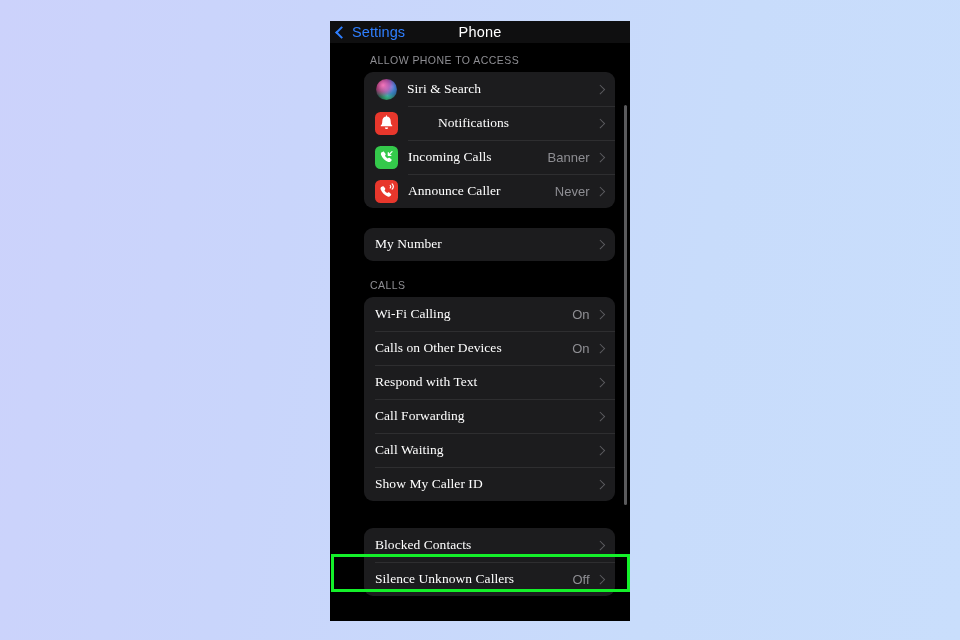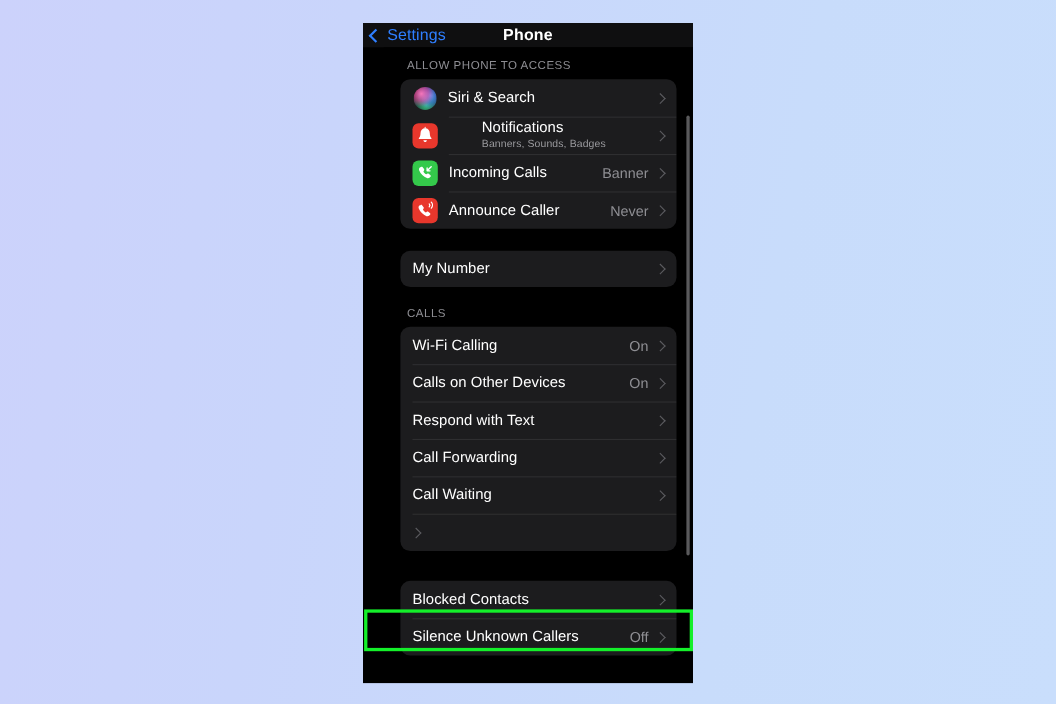--- a/index.html
+++ b/index.html
@@ -45,21 +45,21 @@
     transform:rotate(45deg);
     margin-right:6px;
     margin-top:0px;
   }
   .nav-title {
     position:absolute;
     left:0; right:0;
     text-align:center;
     color:#fff;
     font-size:14.5px;
-    font-weight:bold;
+    font-weight:normal;
     letter-spacing:.2px;
   }
 
   
   .scroll-body {
     position:relative;
     height:566px;
     background:#000;
     padding:0 15px;
     margin-left:19px;
@@ -120,20 +120,21 @@
   .icon-red { background:#e8372c; }
   .icon-green { background:#34c94b; }
   .row-icon svg { position:absolute; left:0; top:0; }
 
   .row-label {
     color:#fff;
     font-size:13.5px;
     letter-spacing:.05px;
     flex:1 1 auto;
     line-height:1.25;
+    font-family:Liberation Serif, serif;
   }
   .row-sub {
     display:block;
     color:#9a9a9e;
     font-size:9.5px;
     letter-spacing:.1px;
     margin-top:1px;
   }
   .row-value {
     color:#8e8e93;
@@ -202,21 +203,20 @@
       <div class="row has-icon tall">
         <div class="row-icon icon-red">
           <svg width="23" height="23" viewBox="0 0 23 23">
             <path d="M11.5 4.6c-2.6 0-4.2 1.9-4.2 4.4 0 3.1-.9 3.9-1.5 4.5-.3.3-.1.8.3.8h10.8c.4 0 .6-.5.3-.8-.6-.6-1.5-1.4-1.5-4.5 0-2.5-1.6-4.4-4.2-4.4z" fill="#fff"></path>
             <path d="M9.9 15.4c.1 1 .8 1.7 1.6 1.7s1.5-.7 1.6-1.7z" fill="#fff"></path>
             <rect x="11" y="3.3" width="1" height="1.8" rx=".5" fill="#fff"></rect>
           </svg>
         </div>
         <div class="row-label">
           <span>Notifications</span>
-          <span class="row-sub">Banners, Sounds, Badges</span>
         </div>
         <div class="row-chevron"></div>
       </div>
 
       <div class="row has-icon">
         <div class="row-icon icon-green">
           <svg width="23" height="23" viewBox="0 0 23 23">
             <path d="M6.6 6.3c-.7.7-.9 1.7-.5 2.6 1.3 3.1 3.9 5.7 7 7 .9.4 1.9.2 2.6-.5l.7-.7c.4-.4.4-1 0-1.4l-1.7-1.4c-.4-.3-.9-.3-1.3 0l-.8.6c-1.1-.6-2.1-1.6-2.7-2.7l.6-.8c.3-.4.3-.9 0-1.3L9.1 5.9c-.4-.4-1-.4-1.4 0z" fill="#fff"></path>
             <path d="M17 5.6l-3.7 3.7M13.3 9.3h2.6M13.3 9.3V6.7" stroke="#fff" stroke-width="1.25" fill="none" stroke-linecap="round"></path>
           </svg>
@@ -273,20 +273,21 @@
         <div class="row-label">Call Forwarding</div>
         <div class="row-chevron"></div>
       </div>
 
       <div class="row">
         <div class="row-label">Call Waiting</div>
         <div class="row-chevron"></div>
       </div>
 
       <div class="row">
+        <div class="row-label">Show My Caller ID</div>
         <div class="row-chevron"></div>
       </div>
     </div>
 
     <div class="gap-md" style="height:27px"></div>
 
     <div class="card">
       <div class="row" style="min-height:34px">
         <div class="row-label">Blocked Contacts</div>
         <div class="row-chevron"></div>

